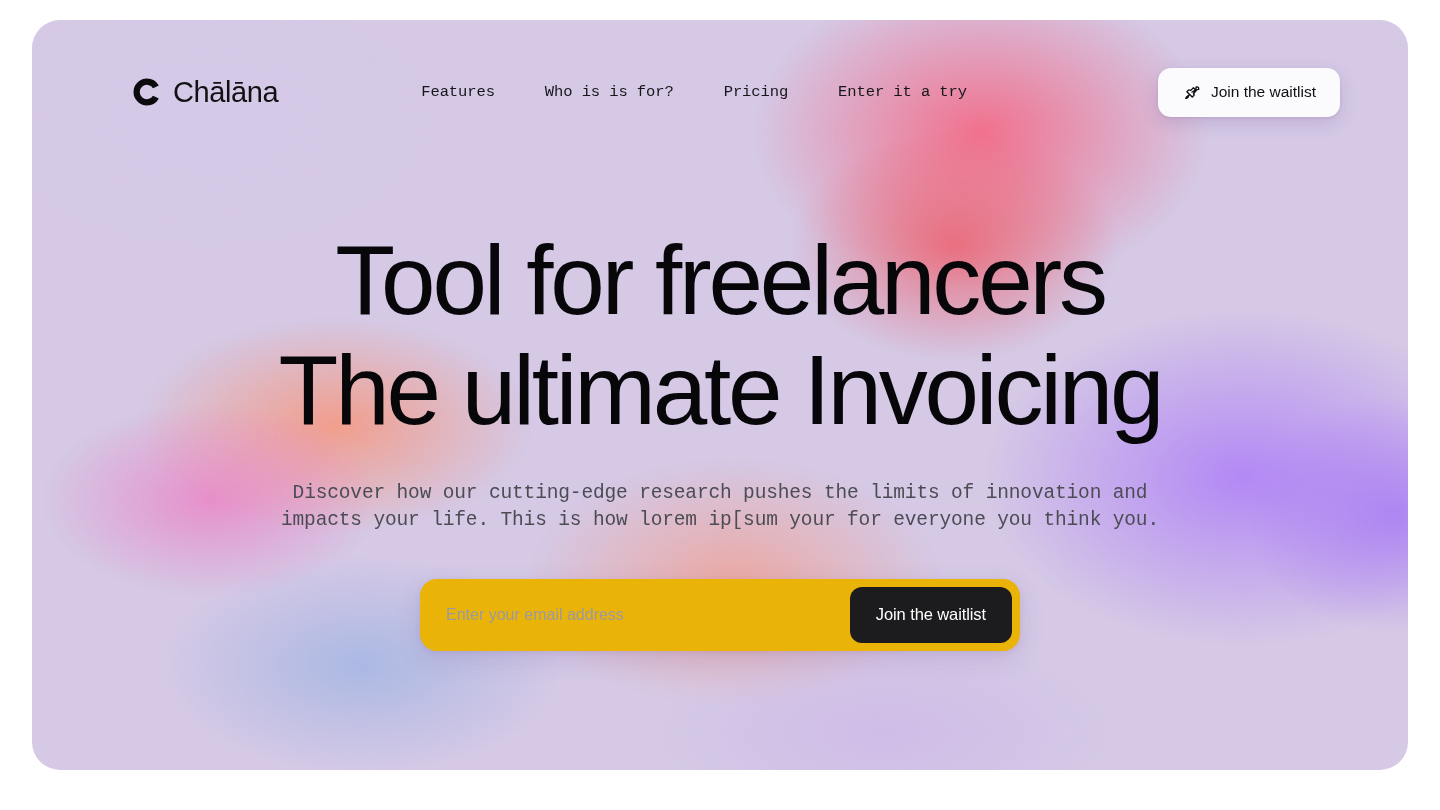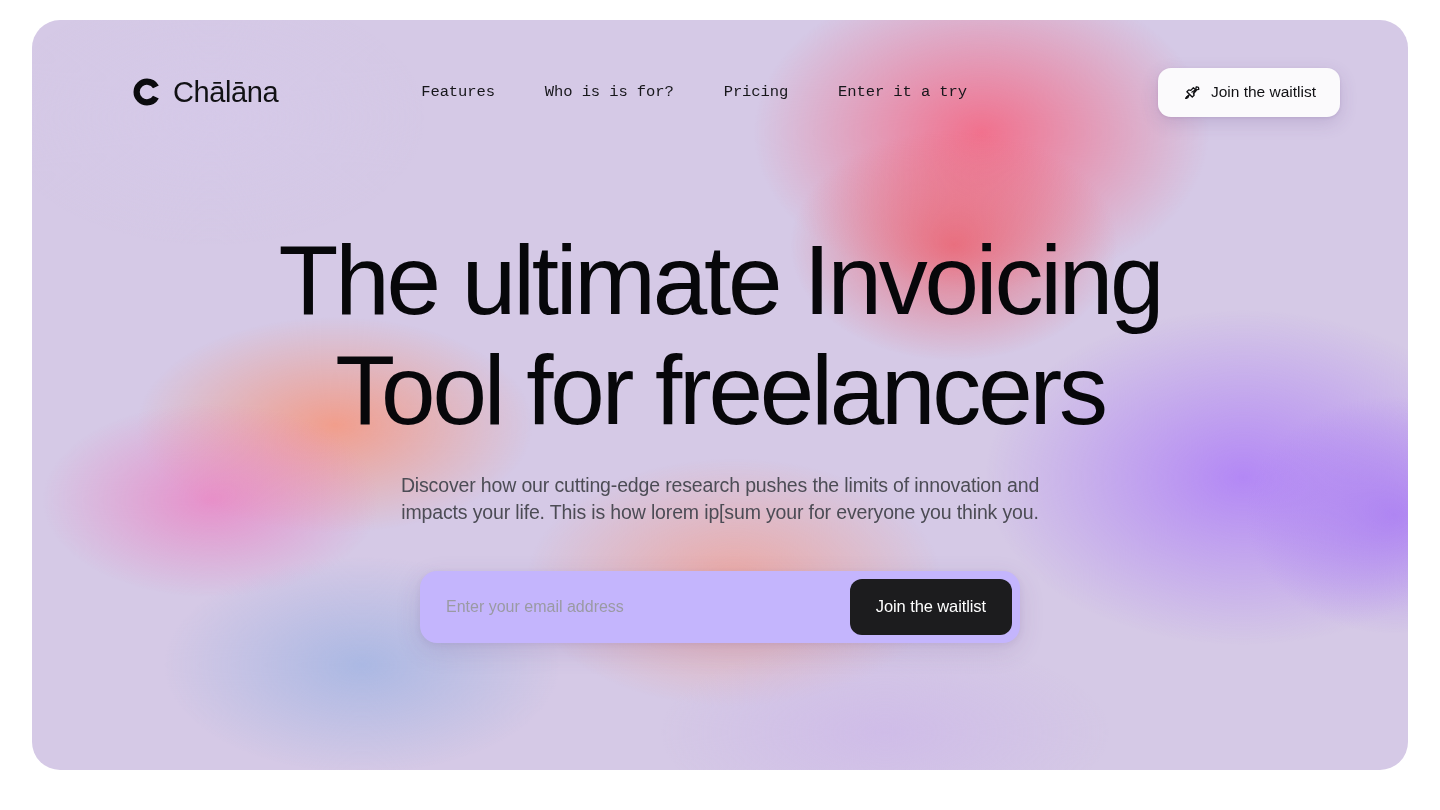--- a/index.html
+++ b/index.html
@@ -175,36 +175,37 @@
   .headline {
     font-size: 98px;
     line-height: 1.12;
     font-weight: 400;
     letter-spacing: -3.2px;
     color: #07070a;
   }
   .headline-line { display: block; white-space: nowrap; }
 
   .subtitle {
-    margin-top: 26px;
+    margin-top: 34px;
     font-size: 19.5px;
     line-height: 1.42;
     color: #4c4c55;
     letter-spacing: -0.15px;
+    font-family: Liberation Mono, monospace;
   }
   .subtitle-line { display: block; white-space: nowrap; }
 
   
   .signup-form {
     margin-top: 44px;
     width: 600px;
     margin-left: auto;
     margin-right: auto;
     height: 72px;
-    background: #c4b5fd;
+    background: #eab308;
     border-radius: 17px;
     display: flex;
     align-items: center;
     padding: 8px 8px 8px 0;
     box-shadow: 0 8px 26px rgba(90,60,130,0.14), 0 2px 6px rgba(90,60,130,0.08);
   }
   .email-input {
     flex: 1;
     border: none;
     outline: none;
@@ -278,22 +279,22 @@
         </svg>
       </span>
       <span>Join the waitlist</span>
     </button>
 
   </nav>
 
   <div class="hero-content">
 
     <h1 class="headline">
+      <span class="headline-line">Tool for freelancers</span>
       <span class="headline-line">The ultimate Invoicing</span>
-      <span class="headline-line">Tool for freelancers</span>
     </h1>
 
     <p class="subtitle">
       <span class="subtitle-line">Discover how our cutting-edge research pushes the limits of innovation and</span>
       <span class="subtitle-line">impacts your life. This is how lorem ip[sum your for everyone you think you.</span>
     </p>
 
     <form class="signup-form">
       <input class="email-input" type="text" placeholder="Enter your email address" style="">
       <button class="submit-button" type="submit">Join the waitlist</button>

